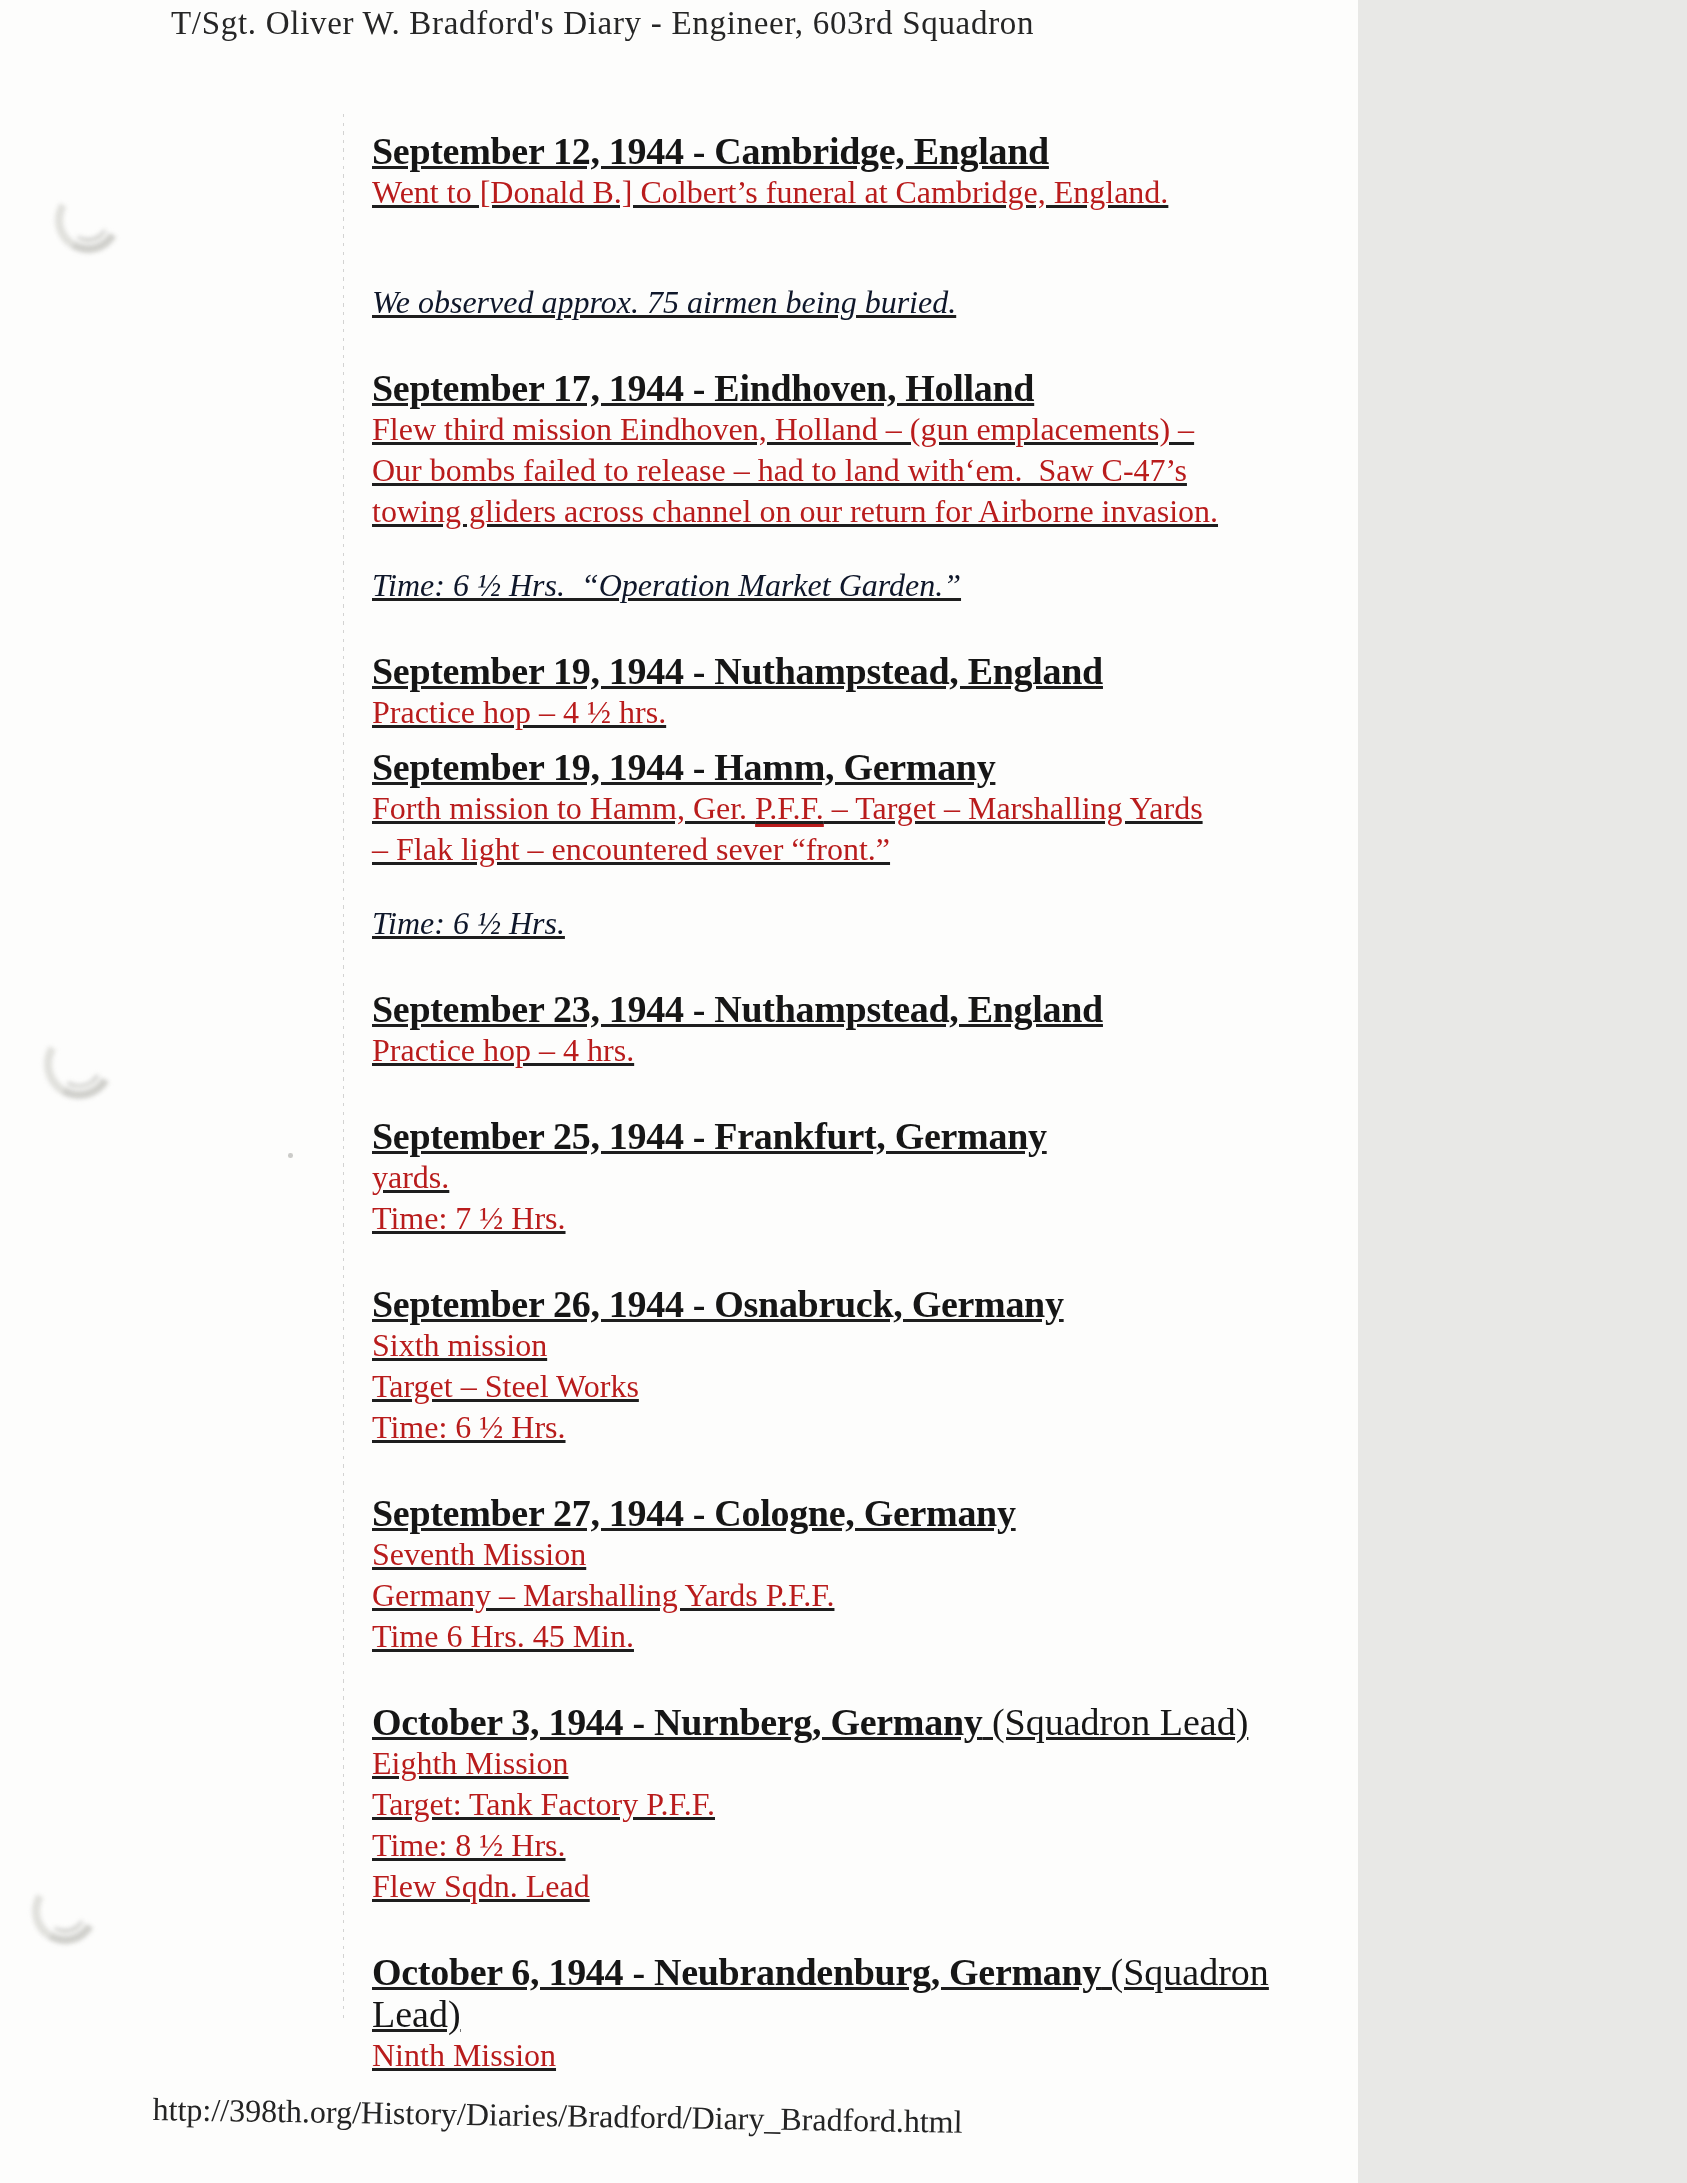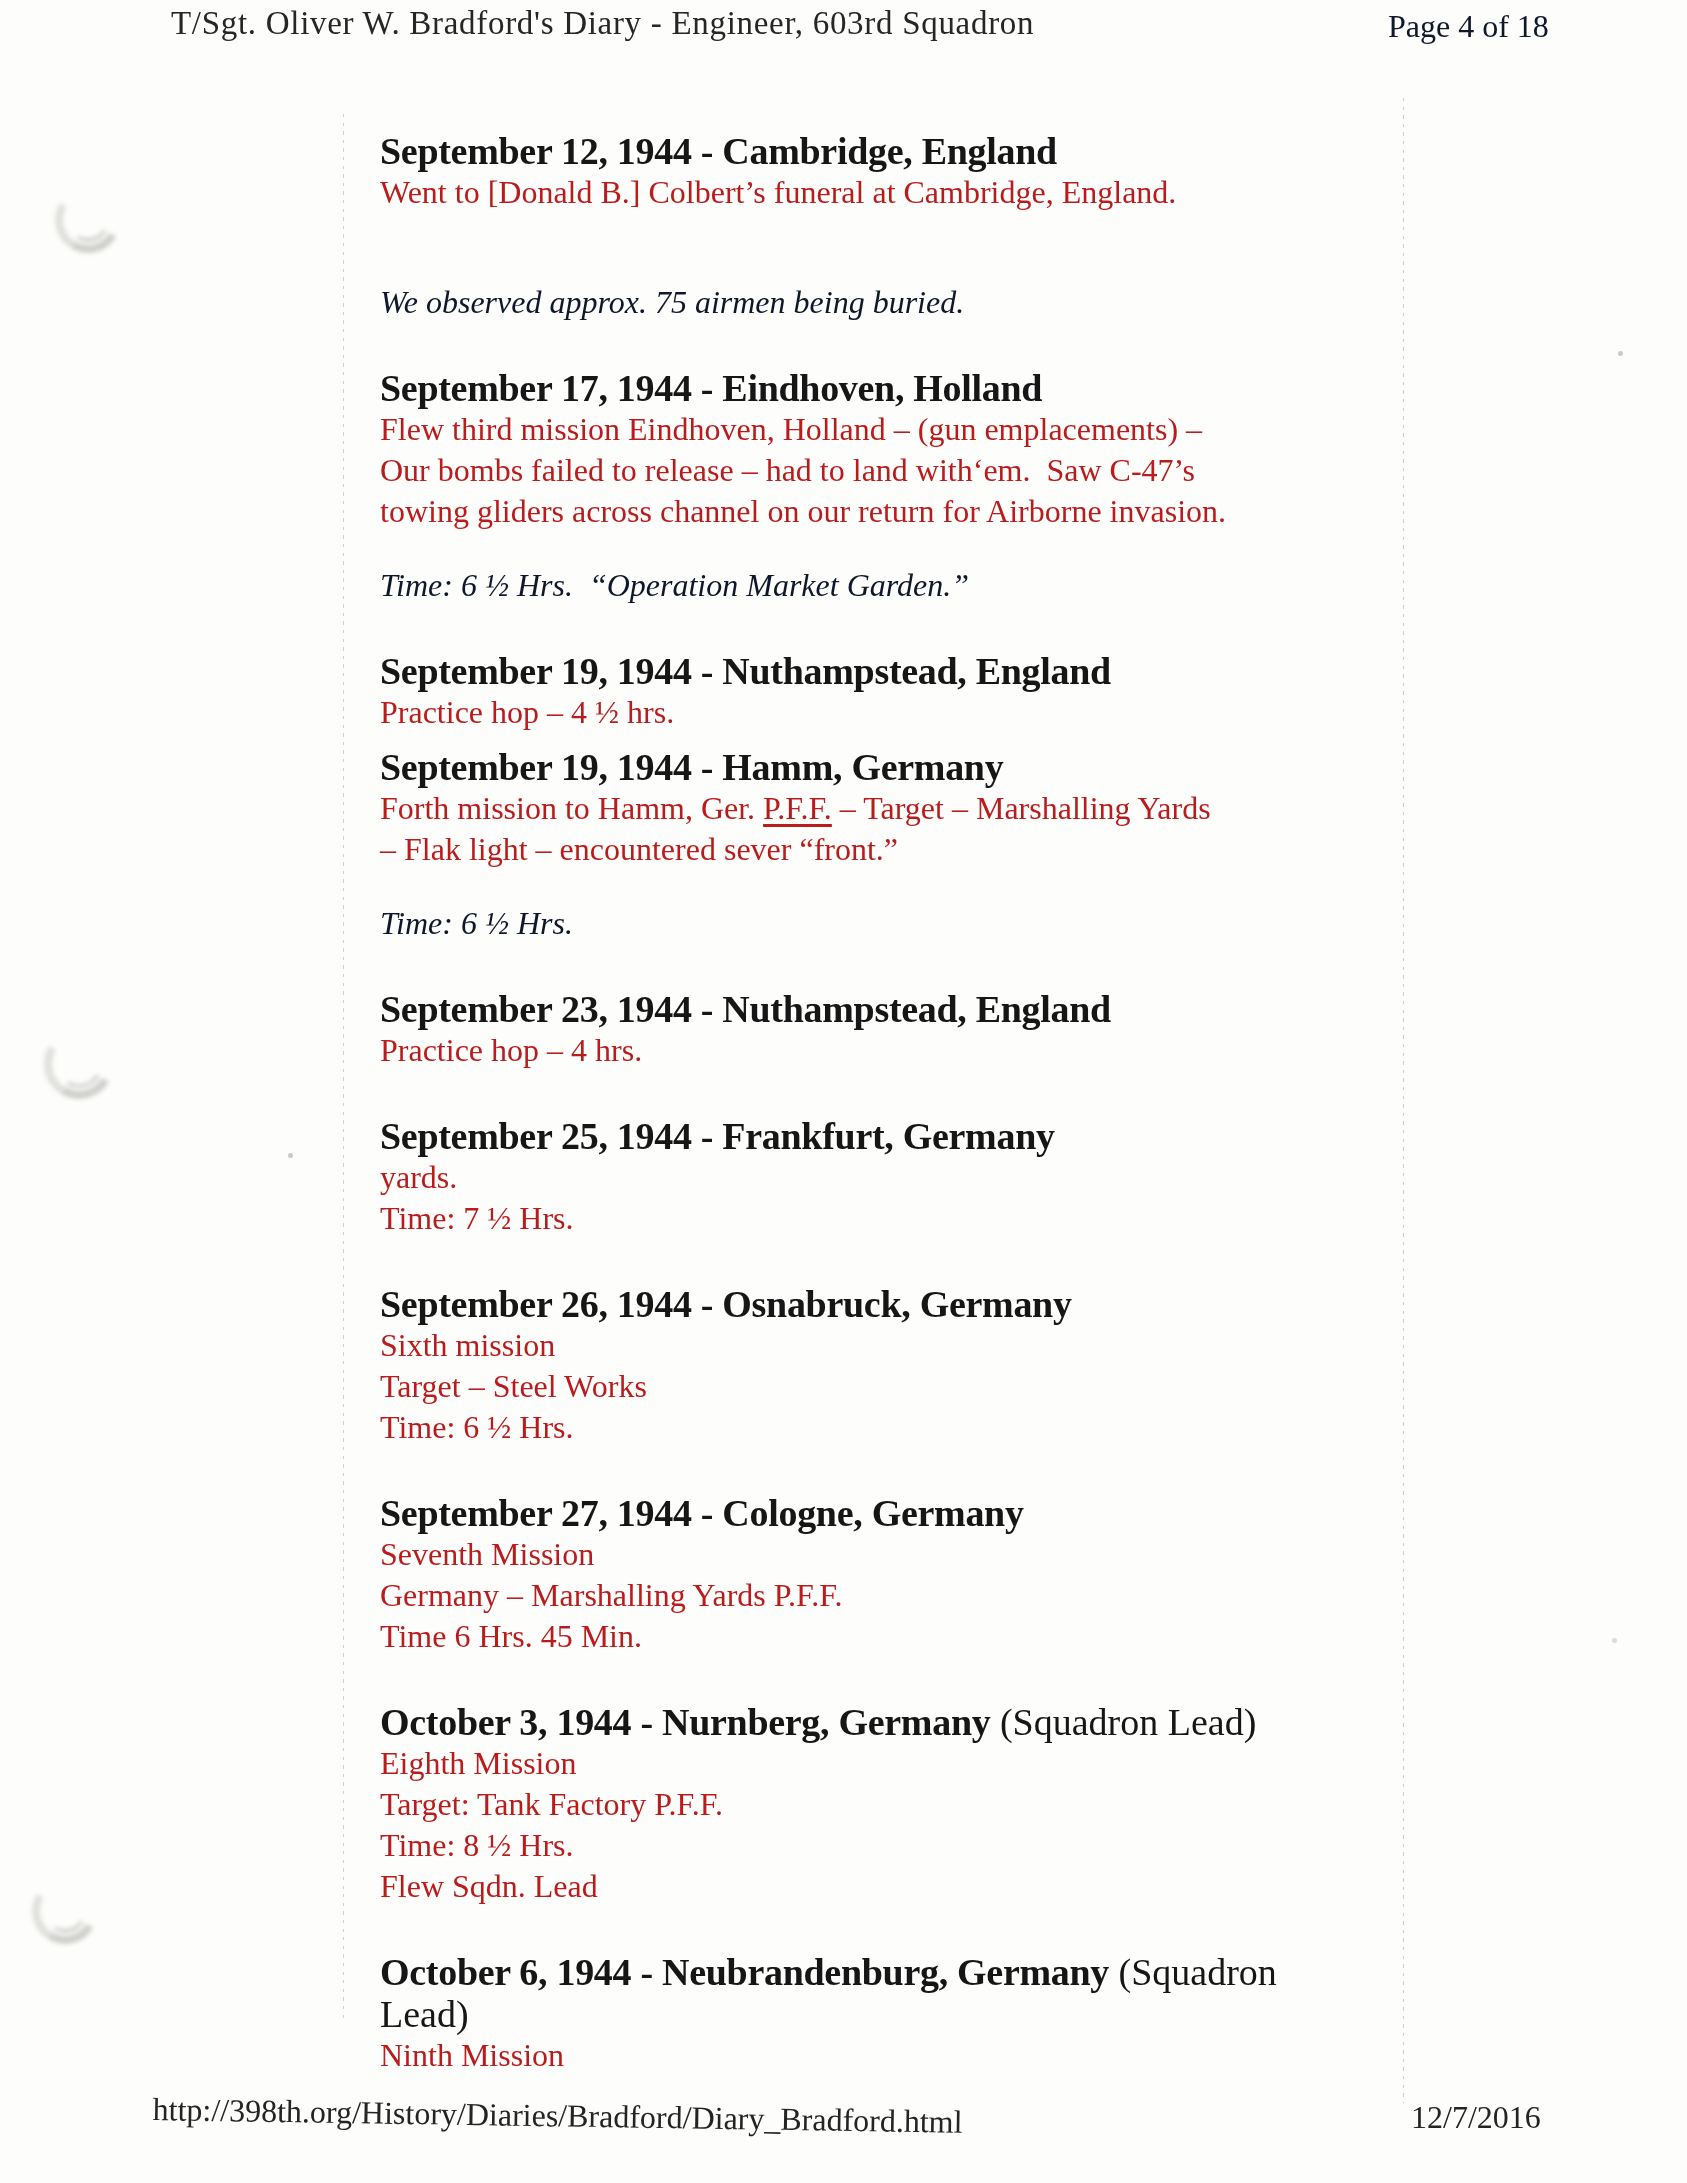--- a/index.html
+++ b/index.html
@@ -1,19 +1,19 @@
 <!DOCTYPE html>
 <html style="font-size:10.6px"><head>
 <meta charset="utf-8">
 <title>Document</title>
 <style>
   html,body{margin:0;padding:0;background:#e8e8e6;}
   .page{
     position:relative;
-    width:1687px;height:2183px;
+    width:1358px;height:2183px;
     background:#fdfdfc;
     overflow:hidden;
     font-family:"Liberation Serif","DejaVu Serif",serif;
     color:#1e1e1e;
   }
   
   .hdr-title{
     position:absolute;top:-5.3px;left:171px;
     font-size:33px;line-height:57px;
     color:#262626;letter-spacing:0.7px;
@@ -55,21 +55,21 @@
   .punch.p2{left:44px;top:1029px;width:70px;height:70px;}
   .punch.p3{left:32px;top:1878px;}
   
   .speck{position:absolute;width:4.6px;height:4.6px;border-radius:50%;
     background:#9a9a96;opacity:.5;}
   .speck.s1{left:1618px;top:351px;}
   .speck.s2{left:288px;top:1153px;}
   .speck.s3{left:1612px;top:1638px;opacity:.35;}
   
   .content{
-    position:absolute;left:380px;top:130px;width:1032px;
+    position:absolute;left:372px;top:130px;width:1032px;text-decoration:underline;
   }
   .entry{margin-top:44px;}
   .entry:first-child{margin-top:0;}
   .line{
     font-size:32px;line-height:41px;
     white-space:pre-wrap;color:#b91c1c;
   }
   .line-heading{
     font-weight:bold;font-size:38px;line-height:42px;
     color:#161616;letter-spacing:-0.3px;

